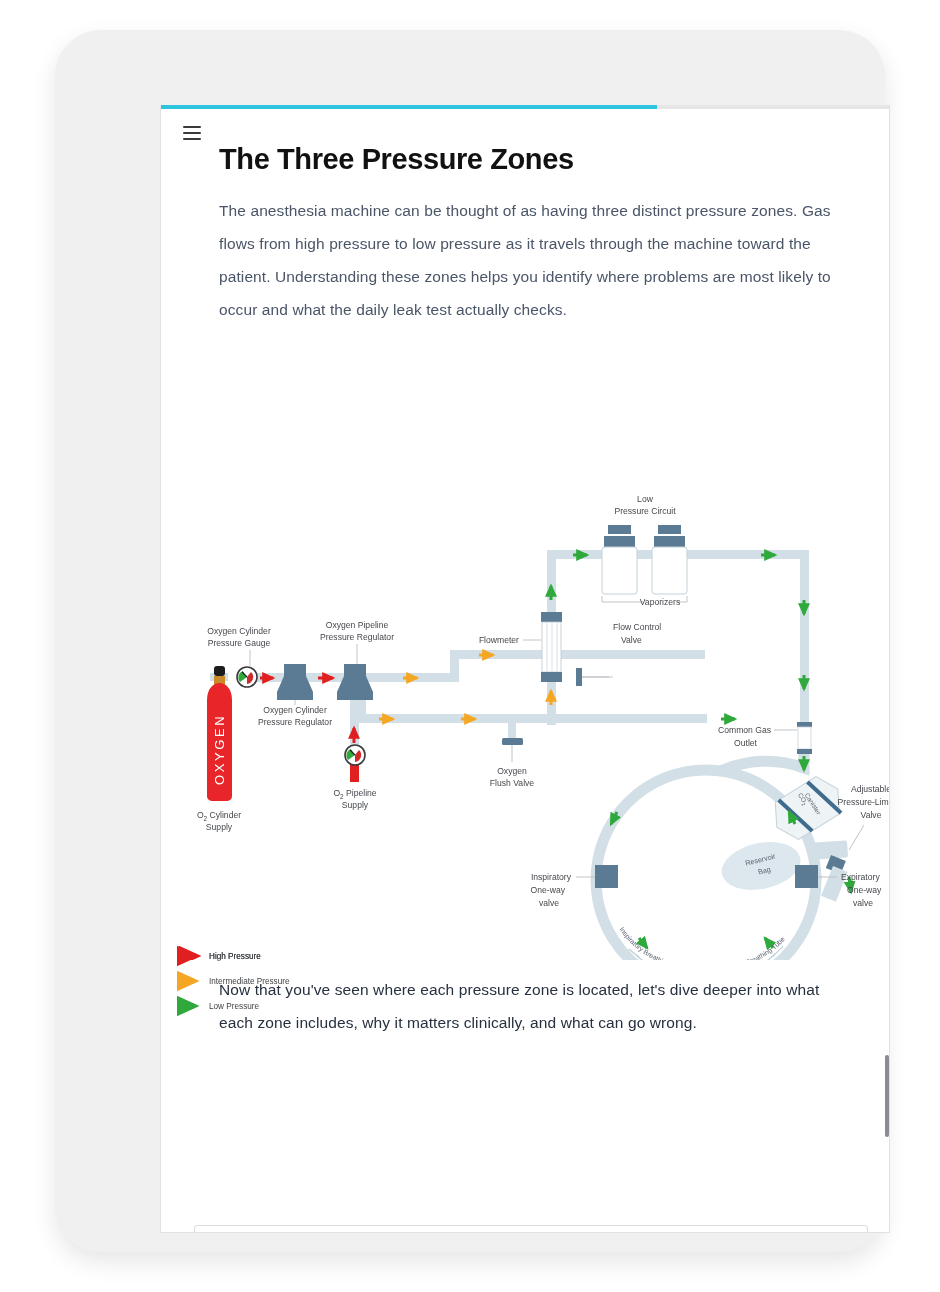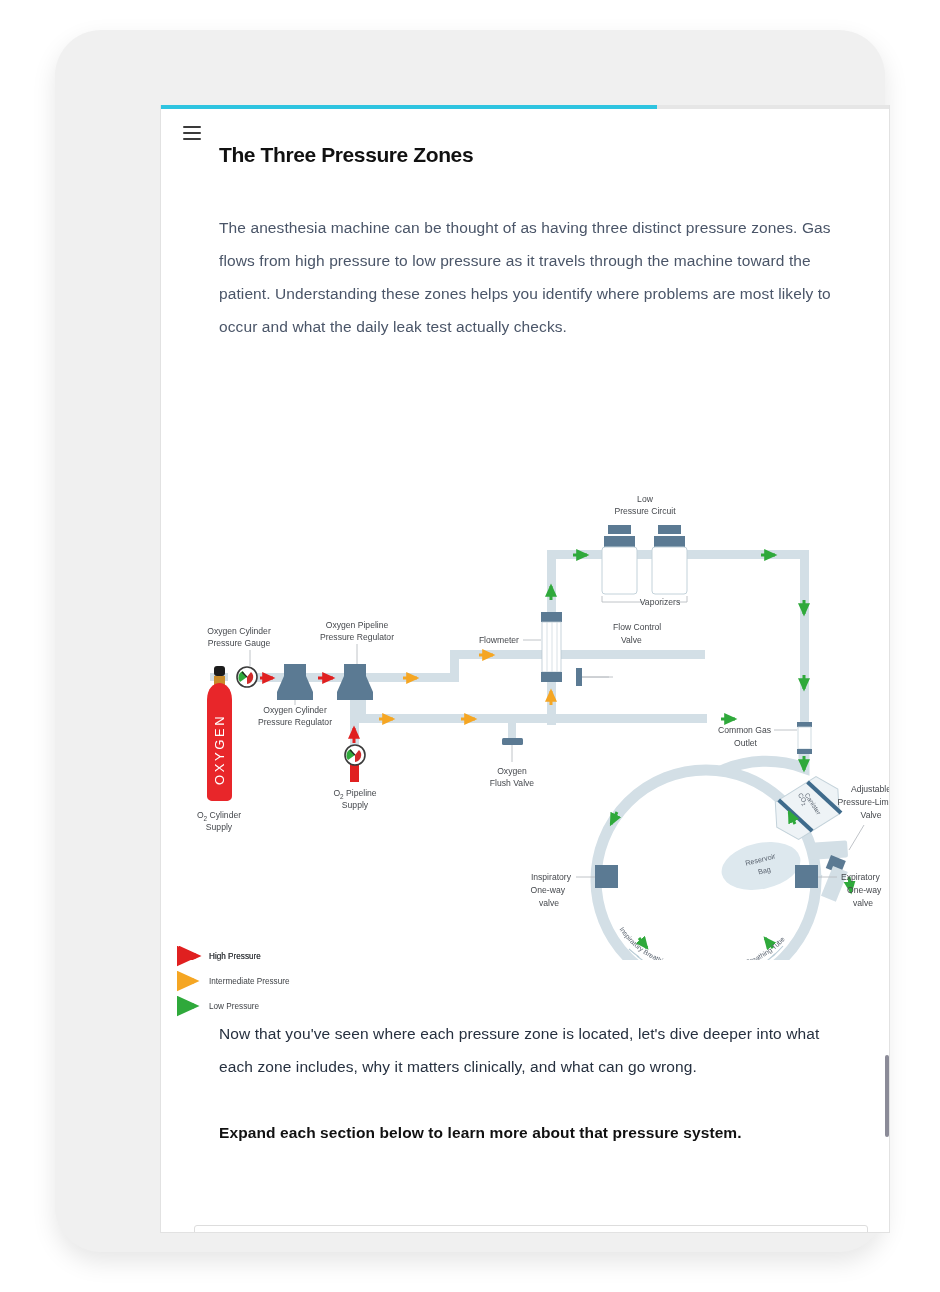--- a/index.html
+++ b/index.html
@@ -47,26 +47,26 @@
   .hamburger i {
     display: block; width: 100%; height: 2px;
     background: #3a3a3a; margin-bottom: 4px; border-radius: 1px;
   }
   .hamburger i:last-child { margin-bottom: 0; }
 
   
   .content { position: absolute; left: 58px; top: 38px; width: 620px; }
 
   h1.page-title {
-    font-size: 21px; font-weight: 700; color: #111111;
+    font-size: 29px; font-weight: 700; color: #111111;
     letter-spacing: -0.4px; line-height: 1.15; margin-bottom: 18px;
   }
   p.body-text {
     font-size: 15.5px; line-height: 33px; color: #4a5568;
-    font-weight: 400; letter-spacing: 0.1px; margin-top: 44px;
+    font-weight: 400; letter-spacing: 0.1px;
   }
 
   .closing { position: absolute; left: 58px; top: 868px; width: 620px; }
   .closing p.body-text { color: #26303f; }
   .closing p.bold-note {
     font-size: 15.5px; line-height: 28px; color: #111111;
     font-weight: 700; margin-top: 36px; letter-spacing: 0.1px;
   }
 
   
@@ -418,21 +418,20 @@
         </g>
         <g>
           <line x1="17" y1="606" x2="33" y2="606" stroke="#2fa93b" stroke-width="5" marker-end="url(#lgG)"></line>
           <text class="legend-lbl" x="48" y="609">Low Pressure</text>
         </g>
       </svg>
     </div>
 
     <div class="closing">
       <p class="body-text">Now that you've seen where each pressure zone is located, let's dive deeper into what each zone includes, why it matters clinically, and what can go wrong.</p>
-      <p class="bold-note">Expand each section below to learn more about that pressure system.</p>
     </div>
 
     <div class="accordion-card"></div>
 
     <div class="scroll-track">
       <div class="scroll-thumb"></div>
     </div>
 
   </div>
 </div>

